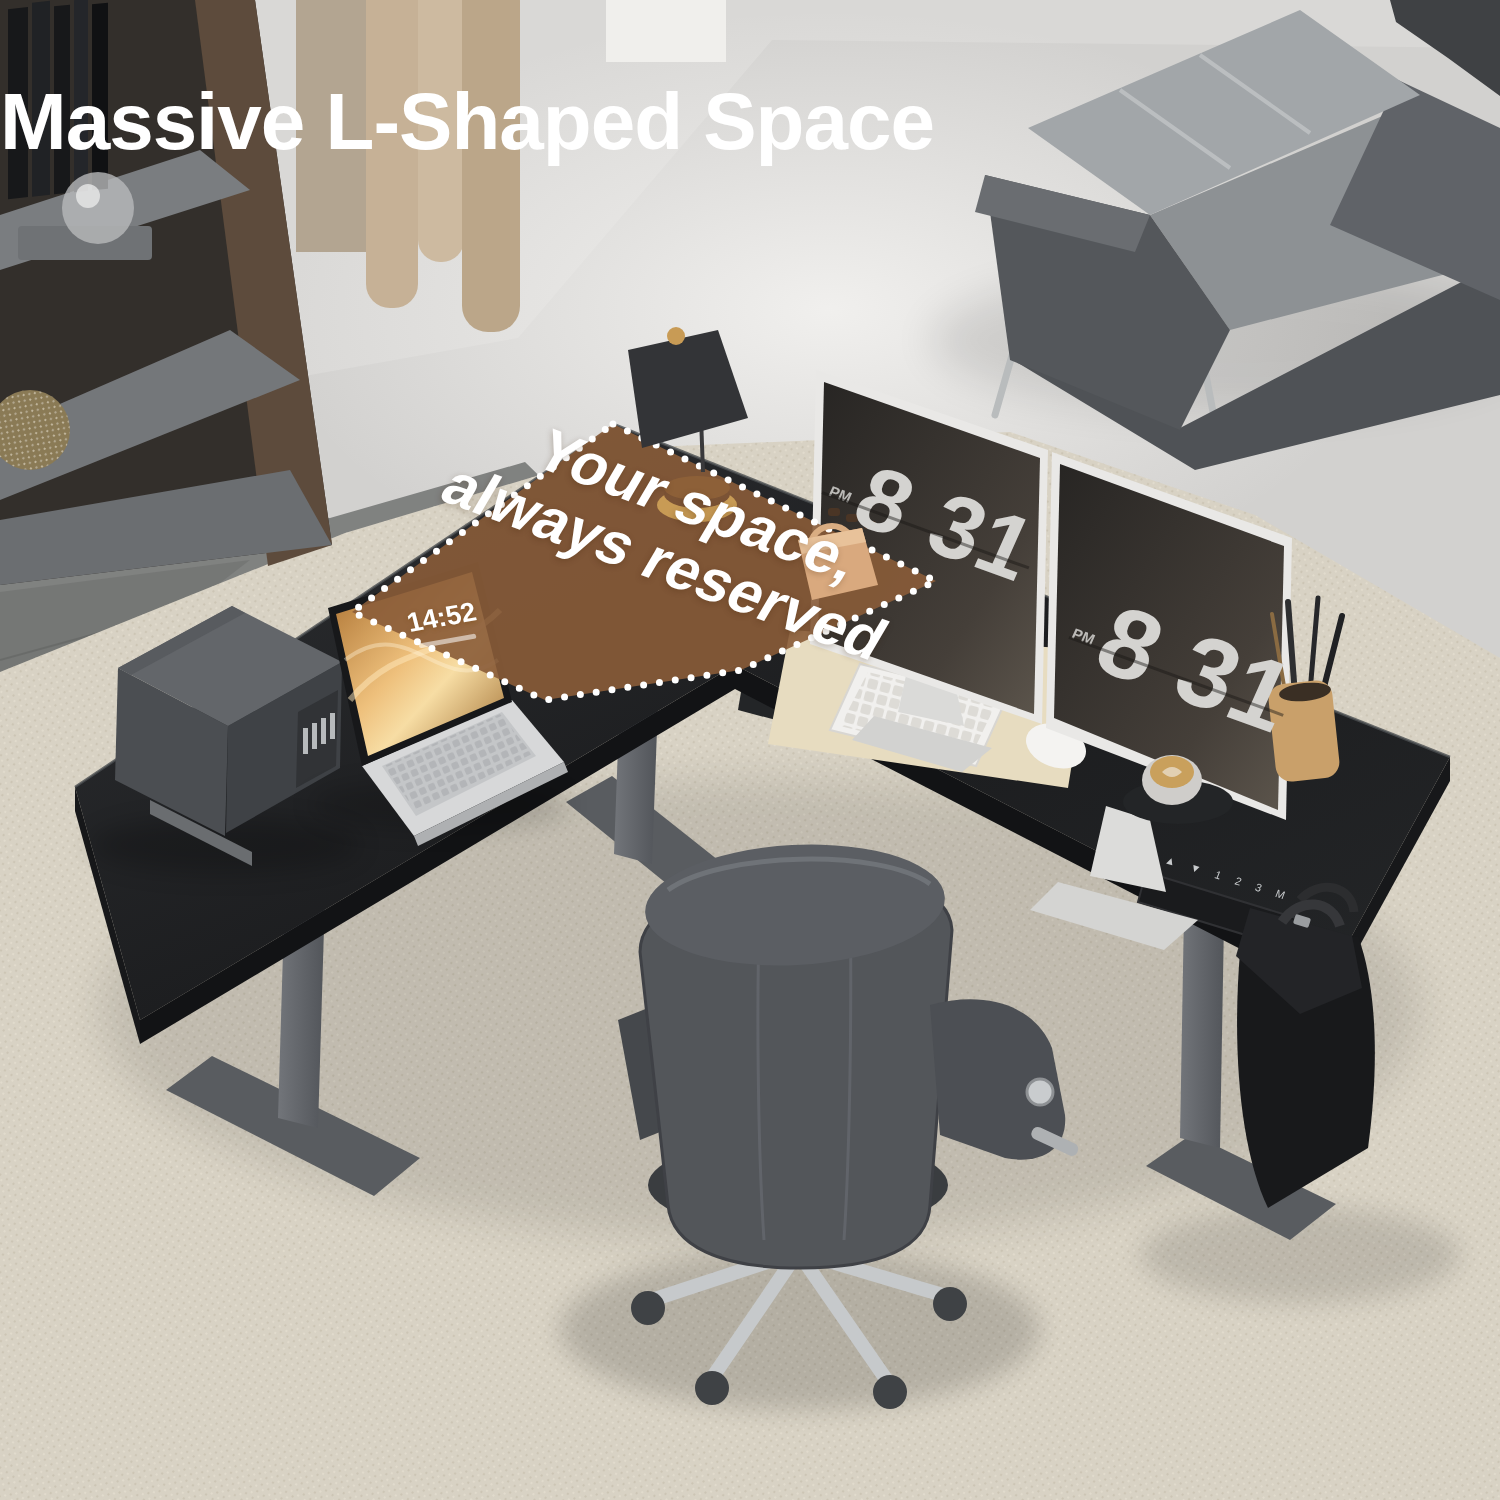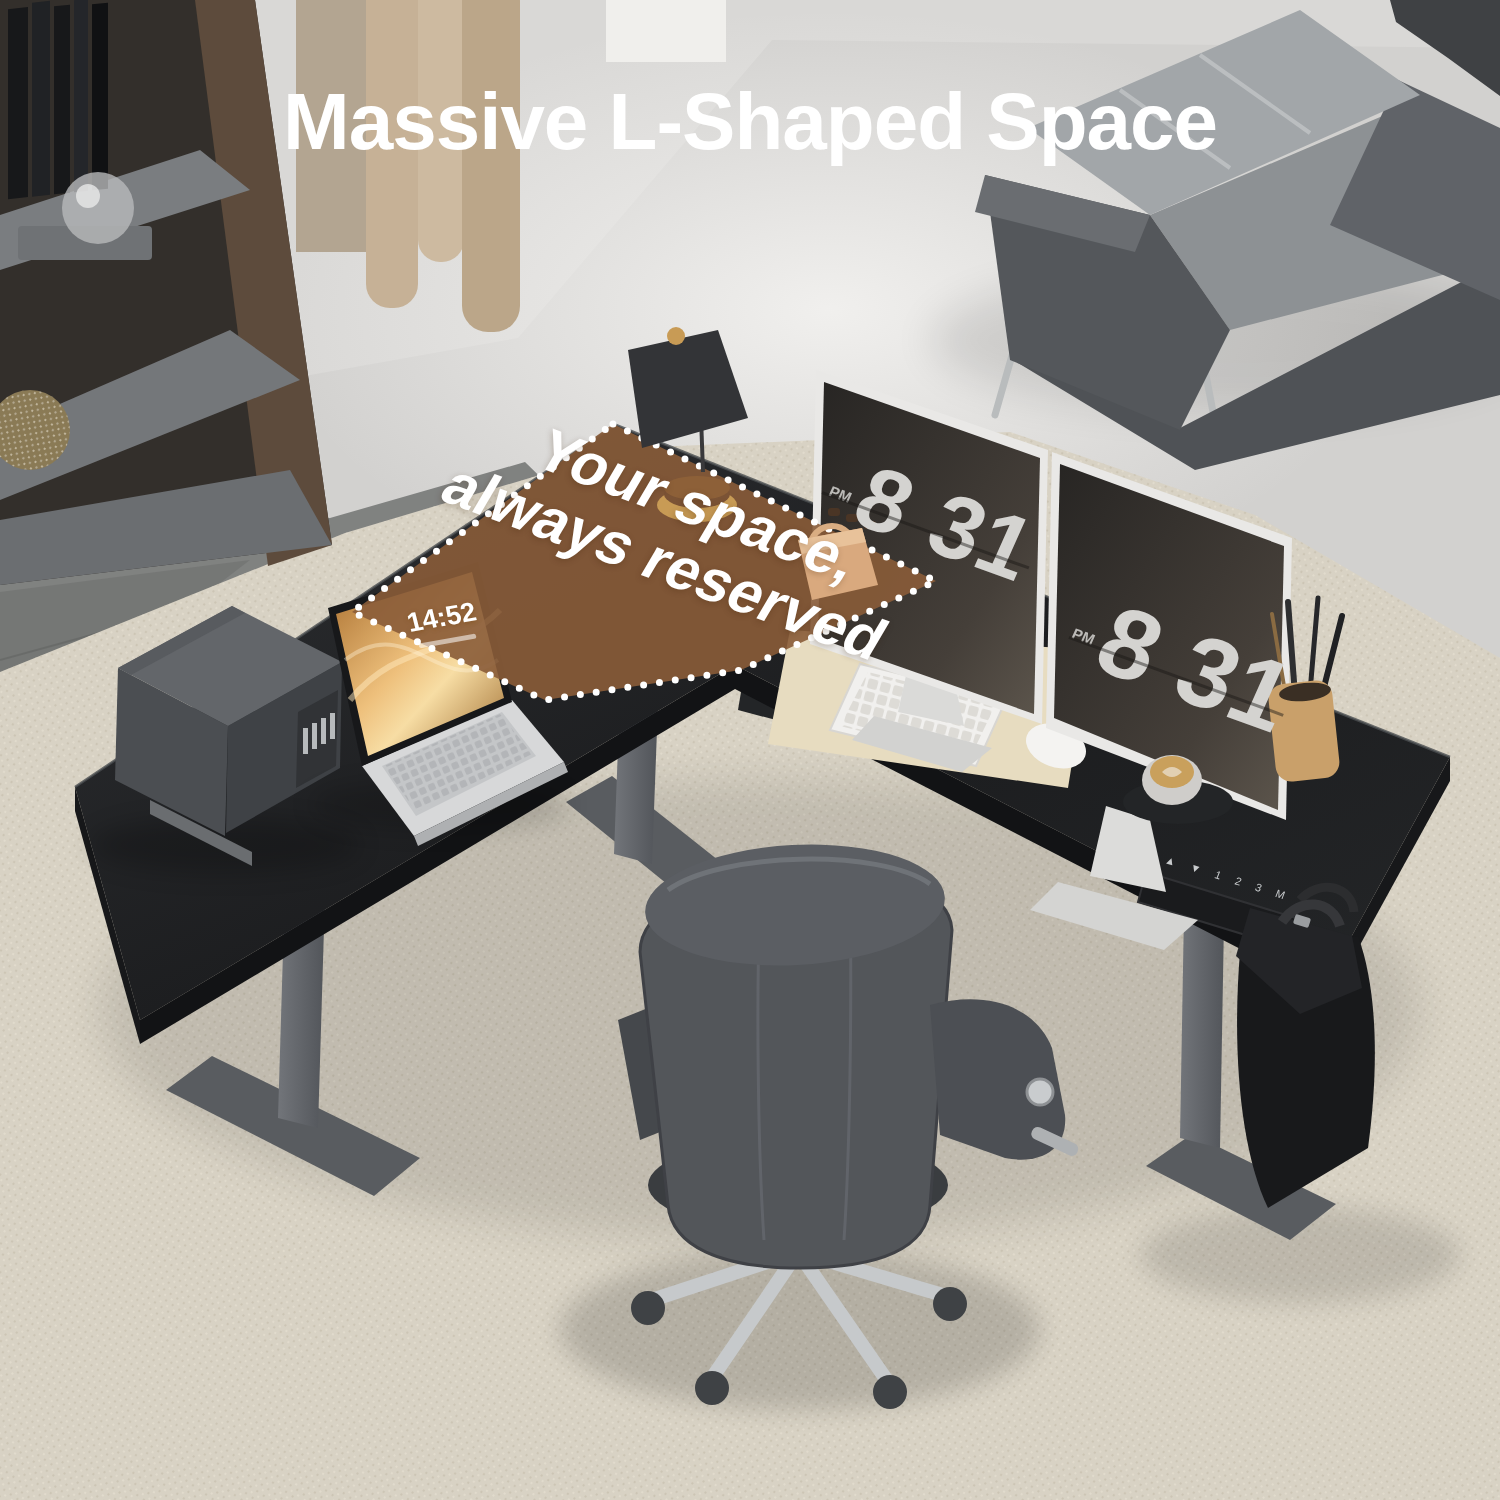--- a/index.html
+++ b/index.html
@@ -1,20 +1,20 @@
 <!DOCTYPE html>
 <html style="--brown: #8a5c39; --desk: #202224; --leg: #5f6266; --rug: #d8d2c4; --gold: #c89b55; --wood: #c9a06a; --wall: #d9d8d6; --floor: #d2d1cf; --mat: #e7dcc0; --screen: #34312d; --digit: #d4d3d0; --silver: #e9e8e6; --chair: #53565a;"><head>
 <meta charset="utf-8">
 <style>
   html,body{margin:0;padding:0;background:#888;}
   .scene{position:relative;width:1500px;height:1500px;overflow:hidden;
          font-family:"Liberation Sans",sans-serif;background:var(--floor,#d2d1cf);}
   .scene svg{position:absolute;left:0;top:0;}
   .txt{position:absolute;color:#fff;font-weight:bold;}
-  .headline{left:0;top:76px;width:1500px;text-align:center;font-size:80px;
+  .headline{left:0;top:76px;width:1500px;font-size:80px;
             letter-spacing:-1px;white-space:nowrap;}
   .overlay-text{left:370px;top:462px;width:560px;height:250px;
     transform:rotate(20.5deg) skewX(-10deg);text-align:center;
     font-size:60px;line-height:1.08;text-shadow:0 2px 6px rgba(60,30,5,.25);}
   .clock{position:absolute;display:flex;align-items:center;justify-content:center;
     color:var(--digit,#d4d3d0);font-weight:bold;}
   .clock::after{content:"";position:absolute;left:6%;right:6%;top:55%;height:3px;
     background:rgba(25,23,20,.45);}
   .clock .pm{font-size:15px;margin-right:7px;transform:translateY(8px);opacity:.85;}
   .clock .minute{margin-left:28px;}

